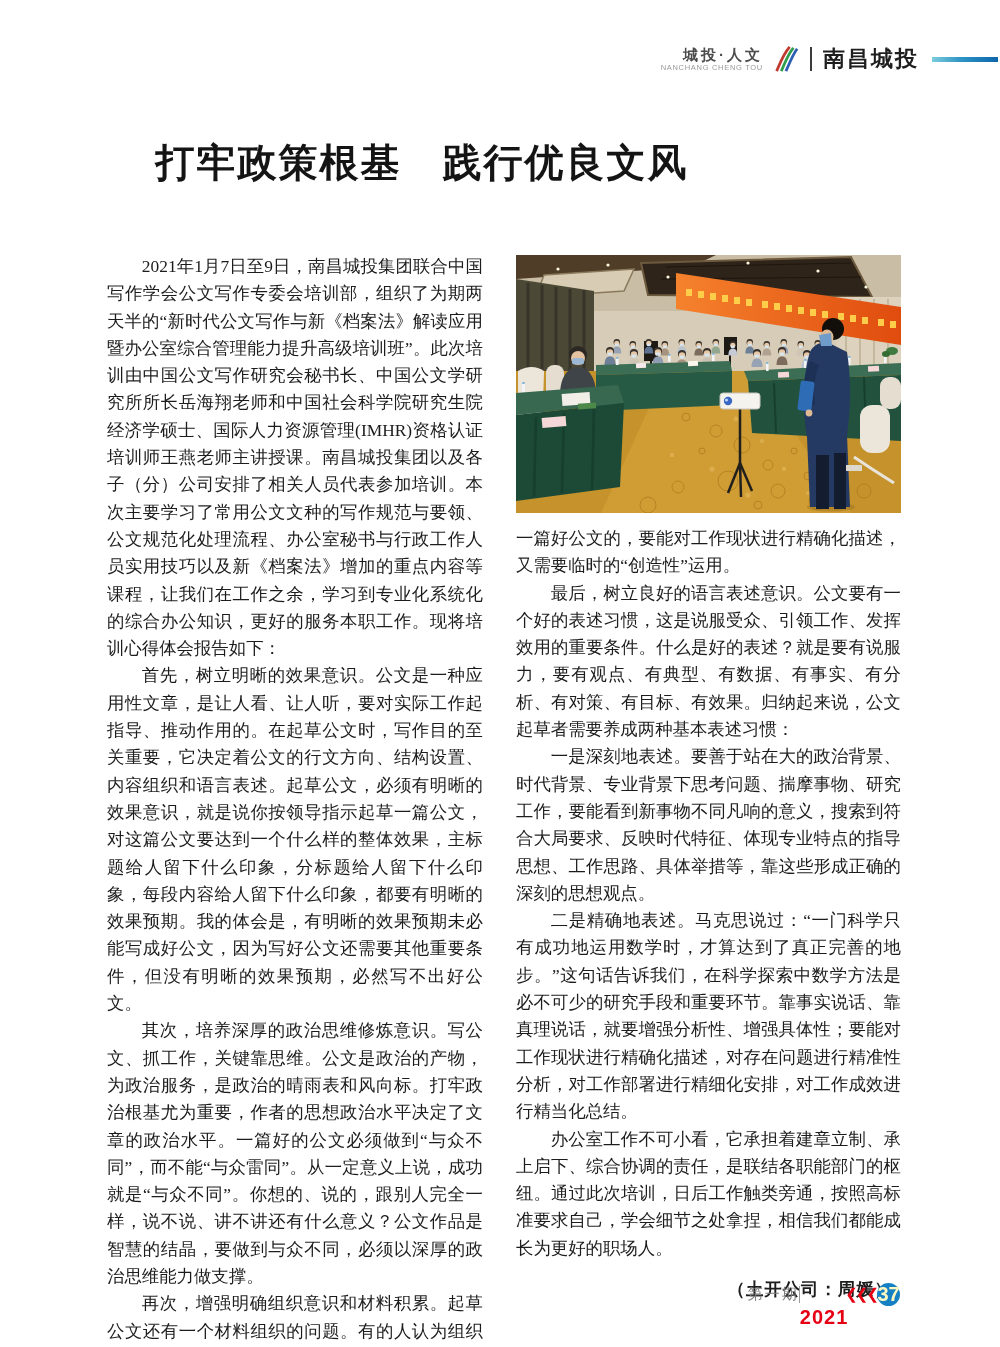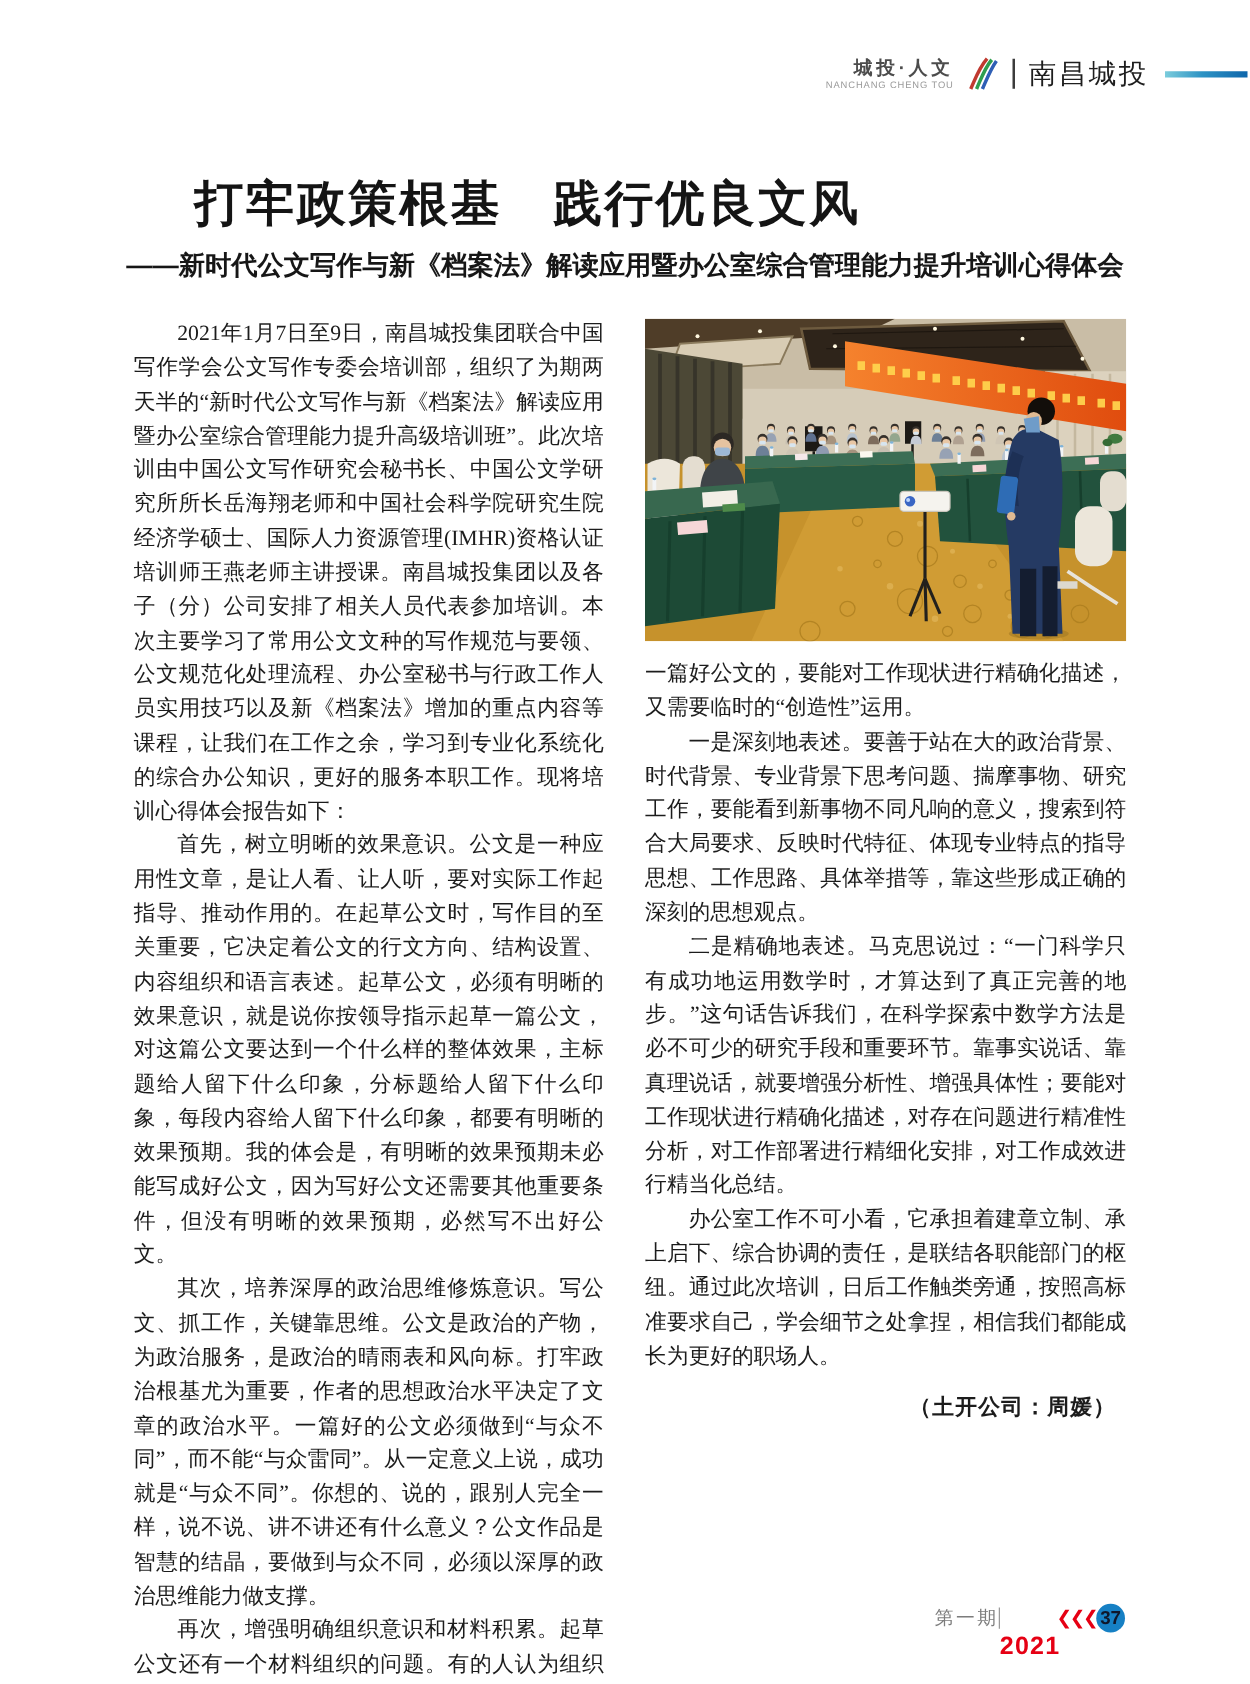--- a/index.html
+++ b/index.html
@@ -8,21 +8,21 @@
 
   
   .hdr{position:absolute;top:44px;right:2px;display:flex;align-items:center;gap:8px;}
   .hdr .brand{text-align:right;line-height:1;}
   .hdr .brand-cn{font-family:"Liberation Sans","DejaVu Sans",sans-serif;font-weight:bold;
                  font-size:15px;color:#4c4c4c;letter-spacing:3px;}
   .hdr .brand-en{font-family:"Liberation Sans","DejaVu Sans",sans-serif;font-size:7.5px;
                  color:#9a9a9a;letter-spacing:0.7px;margin-top:2px;}
   .hdr .logo{width:28px;height:30px;}
   .hdr .vdiv{width:2px;height:24px;background:#3c3c3c;margin:0 3px;}
-  .hdr .masthead{font-family:"Liberation Sans","DejaVu Sans",sans-serif;font-weight:normal;
+  .hdr .masthead{font-family:"Liberation Sans","DejaVu Sans",sans-serif;font-weight:bold;
                  font-size:22px;color:#1e1e1e;letter-spacing:2px;}
   .hdr .accent-bar{width:66px;height:5px;margin-left:5px;
                    background:linear-gradient(90deg,#7bccdc 0%,#2d93c4 45%,#0e66ab 100%);}
 
   
   .title{position:absolute;top:136px;left:0;width:844px;text-align:center;
          font-family:"Liberation Sans","DejaVu Sans",sans-serif;font-weight:bold;
          font-size:39px;color:#141414;letter-spacing:2px;margin:0;}
   .subtitle{position:absolute;top:198px;left:0;width:1000px;text-align:center;
             font-family:"Liberation Sans","DejaVu Sans",sans-serif;font-weight:bold;
@@ -39,22 +39,22 @@
   .attribution{margin-top:14px !important;text-align:right !important;font-weight:bold;
                padding-right:8px;letter-spacing:1px;}
 
   
   .ftr{position:absolute;top:1259px;right:100px;display:flex;align-items:center;gap:0;
        font-family:"Liberation Sans","DejaVu Sans",sans-serif;}
   .ftr .issue{font-size:15px;color:#7c7c7c;letter-spacing:2px;}
   .ftr .fdiv{width:1px;height:17px;background:#9a9a9a;}
   .ftr .year{font-size:20px;font-weight:bold;color:#e60014;letter-spacing:1px;margin-top:47px;}
   .ftr .chev{font-size:15px;font-weight:bold;color:#e60014;letter-spacing:-2px;margin-left:-3px;}
-  .ftr .badge{width:23px;height:23px;border-radius:50%;background:#1680c4;color:#0f172a;
-              font-size:15px;font-weight:bold;display:flex;align-items:center;justify-content:center;}
+  .ftr .badge{width:23px;height:23px;border-radius:50%;background:#1680c4;color:#fef9c3;
+              font-size:20px;font-weight:bold;display:flex;align-items:center;justify-content:center;}
 </style>
 </head>
 <body>
 
 <div class="page">
 
   <div class="hdr">
     <div class="brand">
       <div class="brand-cn">城投·人文</div>
       <div class="brand-en">NANCHANG CHENG TOU</div>
@@ -63,21 +63,20 @@
       <path d="M6,28 C10,19 13,10 20,2" stroke="#c03a30" stroke-width="3" fill="none"></path>
       <path d="M11,28 C15,19 18,10 24,3" stroke="#2f9e4f" stroke-width="3" fill="none"></path>
       <path d="M16,28 C20,19 23,11 28,4" stroke="#2f5fb5" stroke-width="3" fill="none"></path>
     </svg>
     <div class="vdiv"></div>
     <div class="masthead">南昌城投</div>
     <div class="accent-bar"></div>
   </div>
 
   <h1 class="title">打牢政策根基　践行优良文风</h1>
-  <h2 class="subtitle">——新时代公文写作与新《档案法》解读应用暨办公室综合管理能力提升培训心得体会</h2>
 
   <div class="main">
 
     <div class="col">
       <p class="indent">2021年1月7日至9日，南昌城投集团联合中国写作学会公文写作专委会培训部，组织了为期两天半的“新时代公文写作与新《档案法》解读应用暨办公室综合管理能力提升高级培训班”。此次培训由中国公文写作研究会秘书长、中国公文学研究所所长岳海翔老师和中国社会科学院研究生院经济学硕士、国际人力资源管理(IMHR)资格认证培训师王燕老师主讲授课。南昌城投集团以及各子（分）公司安排了相关人员代表参加培训。本次主要学习了常用公文文种的写作规范与要领、公文规范化处理流程、办公室秘书与行政工作人员实用技巧以及新《档案法》增加的重点内容等课程，让我们在工作之余，学习到专业化系统化的综合办公知识，更好的服务本职工作。现将培训心得体会报告如下：</p>
       <p class="indent">首先，树立明晰的效果意识。公文是一种应用性文章，是让人看、让人听，要对实际工作起指导、推动作用的。在起草公文时，写作目的至关重要，它决定着公文的行文方向、结构设置、内容组织和语言表述。起草公文，必须有明晰的效果意识，就是说你按领导指示起草一篇公文，对这篇公文要达到一个什么样的整体效果，主标题给人留下什么印象，分标题给人留下什么印象，每段内容给人留下什么印象，都要有明晰的效果预期。我的体会是，有明晰的效果预期未必能写成好公文，因为写好公文还需要其他重要条件，但没有明晰的效果预期，必然写不出好公文。</p>
       <p class="indent">其次，培养深厚的政治思维修炼意识。写公文、抓工作，关键靠思维。公文是政治的产物，为政治服务，是政治的晴雨表和风向标。打牢政治根基尤为重要，作者的思想政治水平决定了文章的政治水平。一篇好的公文必须做到“与众不同”，而不能“与众雷同”。从一定意义上说，成功就是“与众不同”。你想的、说的，跟别人完全一样，说不说、讲不讲还有什么意义？公文作品是智慧的结晶，要做到与众不同，必须以深厚的政治思维能力做支撑。</p>
       <p class="indent">再次，增强明确组织意识和材料积累。起草公文还有一个材料组织的问题。有的人认为组织材料是临到用时才需要做的工作，其实不然，临时抱佛脚是难于成就</p>
     </div>
 
@@ -284,20 +283,21 @@
           <polygon points="303,80 315,78 316,91 305,91" fill="#6f9cc9"></polygon>
 
           <rect x="344" y="150" width="30" height="48" rx="12" fill="#ece6da"></rect>
           <rect x="364" y="122" width="21" height="32" rx="9" fill="#e4ddd0"></rect>
           <polyline points="338,202 356,214 378,228" stroke="#e8e4da" stroke-width="3" fill="none"></polyline>
           <rect x="330" y="210" width="16" height="6" fill="#dcd8ce"></rect>
         </svg>
       </figure>
 
       <p>一篇好公文的，要能对工作现状进行精确化描述，又需要临时的“创造性”运用。</p>
+      <p class="indent">最后，树立良好的语言表述意识。公文要有一个好的表述习惯，这是说服受众、引领工作、发挥效用的重要条件。什么是好的表述？就是要有说服力，要有观点、有典型、有数据、有事实、有分析、有对策、有目标、有效果。归纳起来说，公文起草者需要养成两种基本表述习惯：</p>
       <p class="indent">一是深刻地表述。要善于站在大的政治背景、时代背景、专业背景下思考问题、揣摩事物、研究工作，要能看到新事物不同凡响的意义，搜索到符合大局要求、反映时代特征、体现专业特点的指导思想、工作思路、具体举措等，靠这些形成正确的深刻的思想观点。</p>
       <p class="indent">二是精确地表述。马克思说过：“一门科学只有成功地运用数学时，才算达到了真正完善的地步。”这句话告诉我们，在科学探索中数学方法是必不可少的研究手段和重要环节。靠事实说话、靠真理说话，就要增强分析性、增强具体性；要能对工作现状进行精确化描述，对存在问题进行精准性分析，对工作部署进行精细化安排，对工作成效进行精当化总结。</p>
       <p class="indent">办公室工作不可小看，它承担着建章立制、承上启下、综合协调的责任，是联结各职能部门的枢纽。通过此次培训，日后工作触类旁通，按照高标准要求自己，学会细节之处拿捏，相信我们都能成长为更好的职场人。</p>
       <p class="attribution">（土开公司：周媛）</p>
     </div>
   </div>
 
   <div class="ftr">
     <span class="issue">第一期</span>
     <span class="fdiv"></span>

